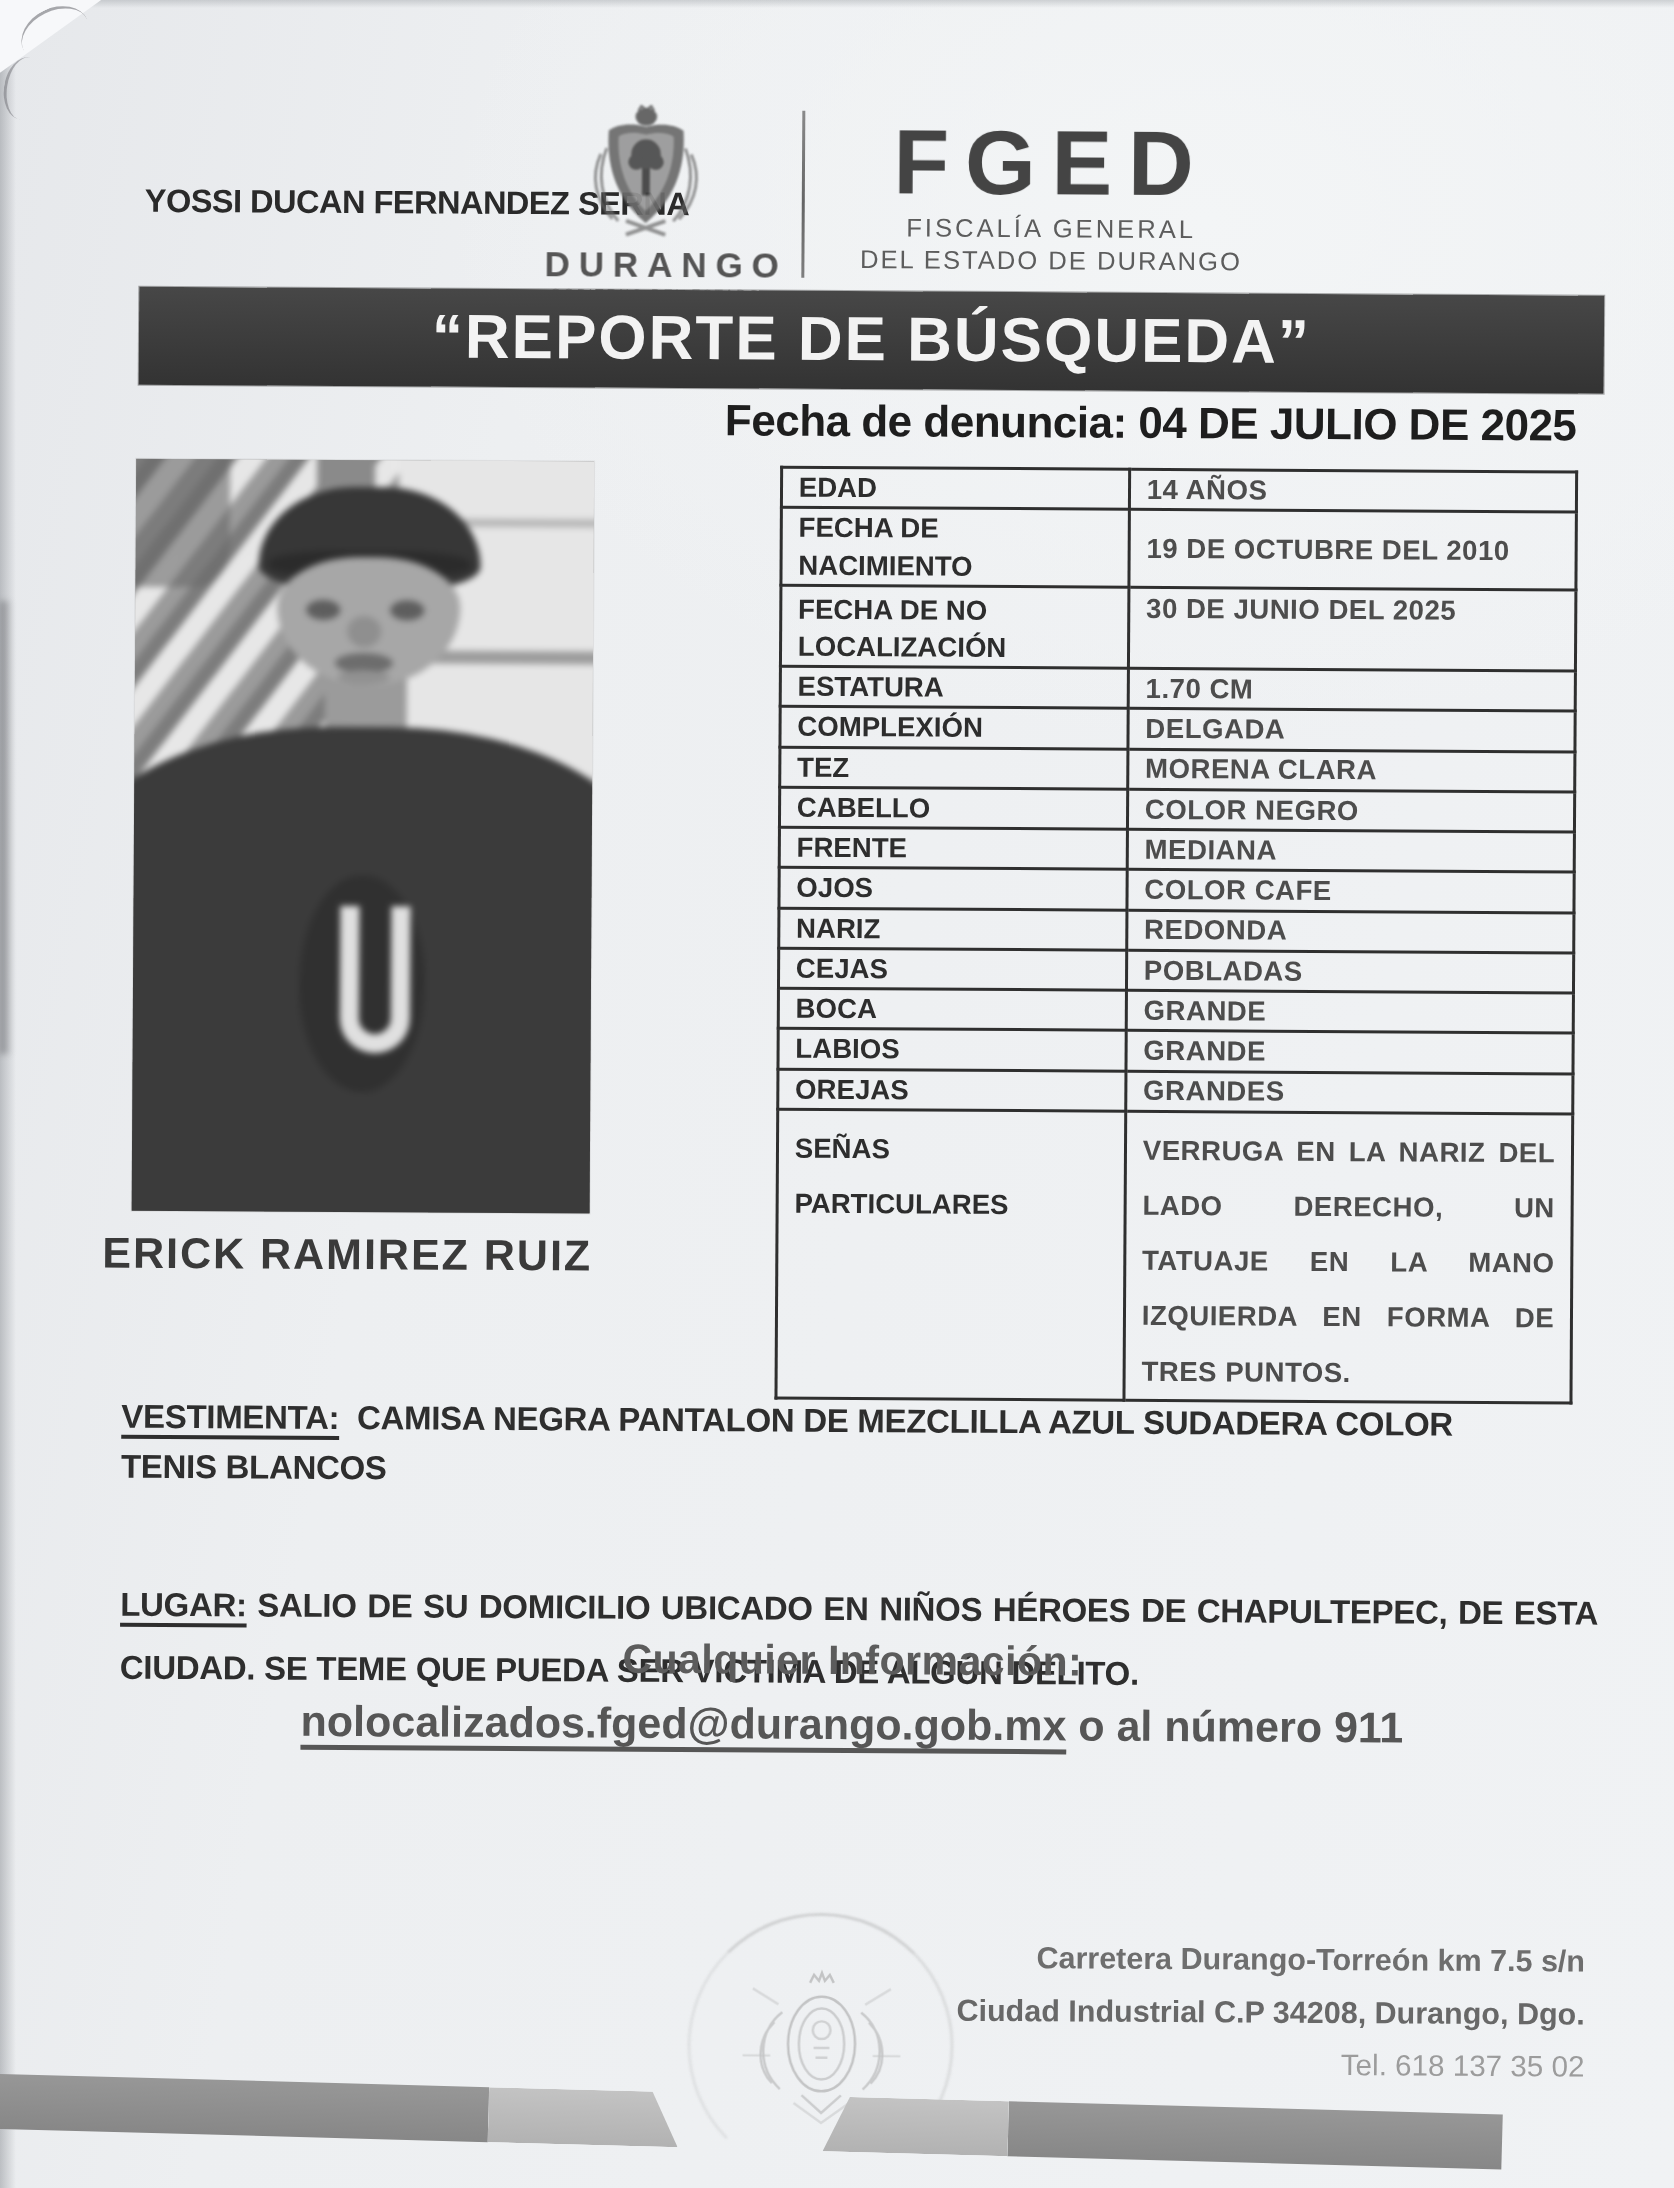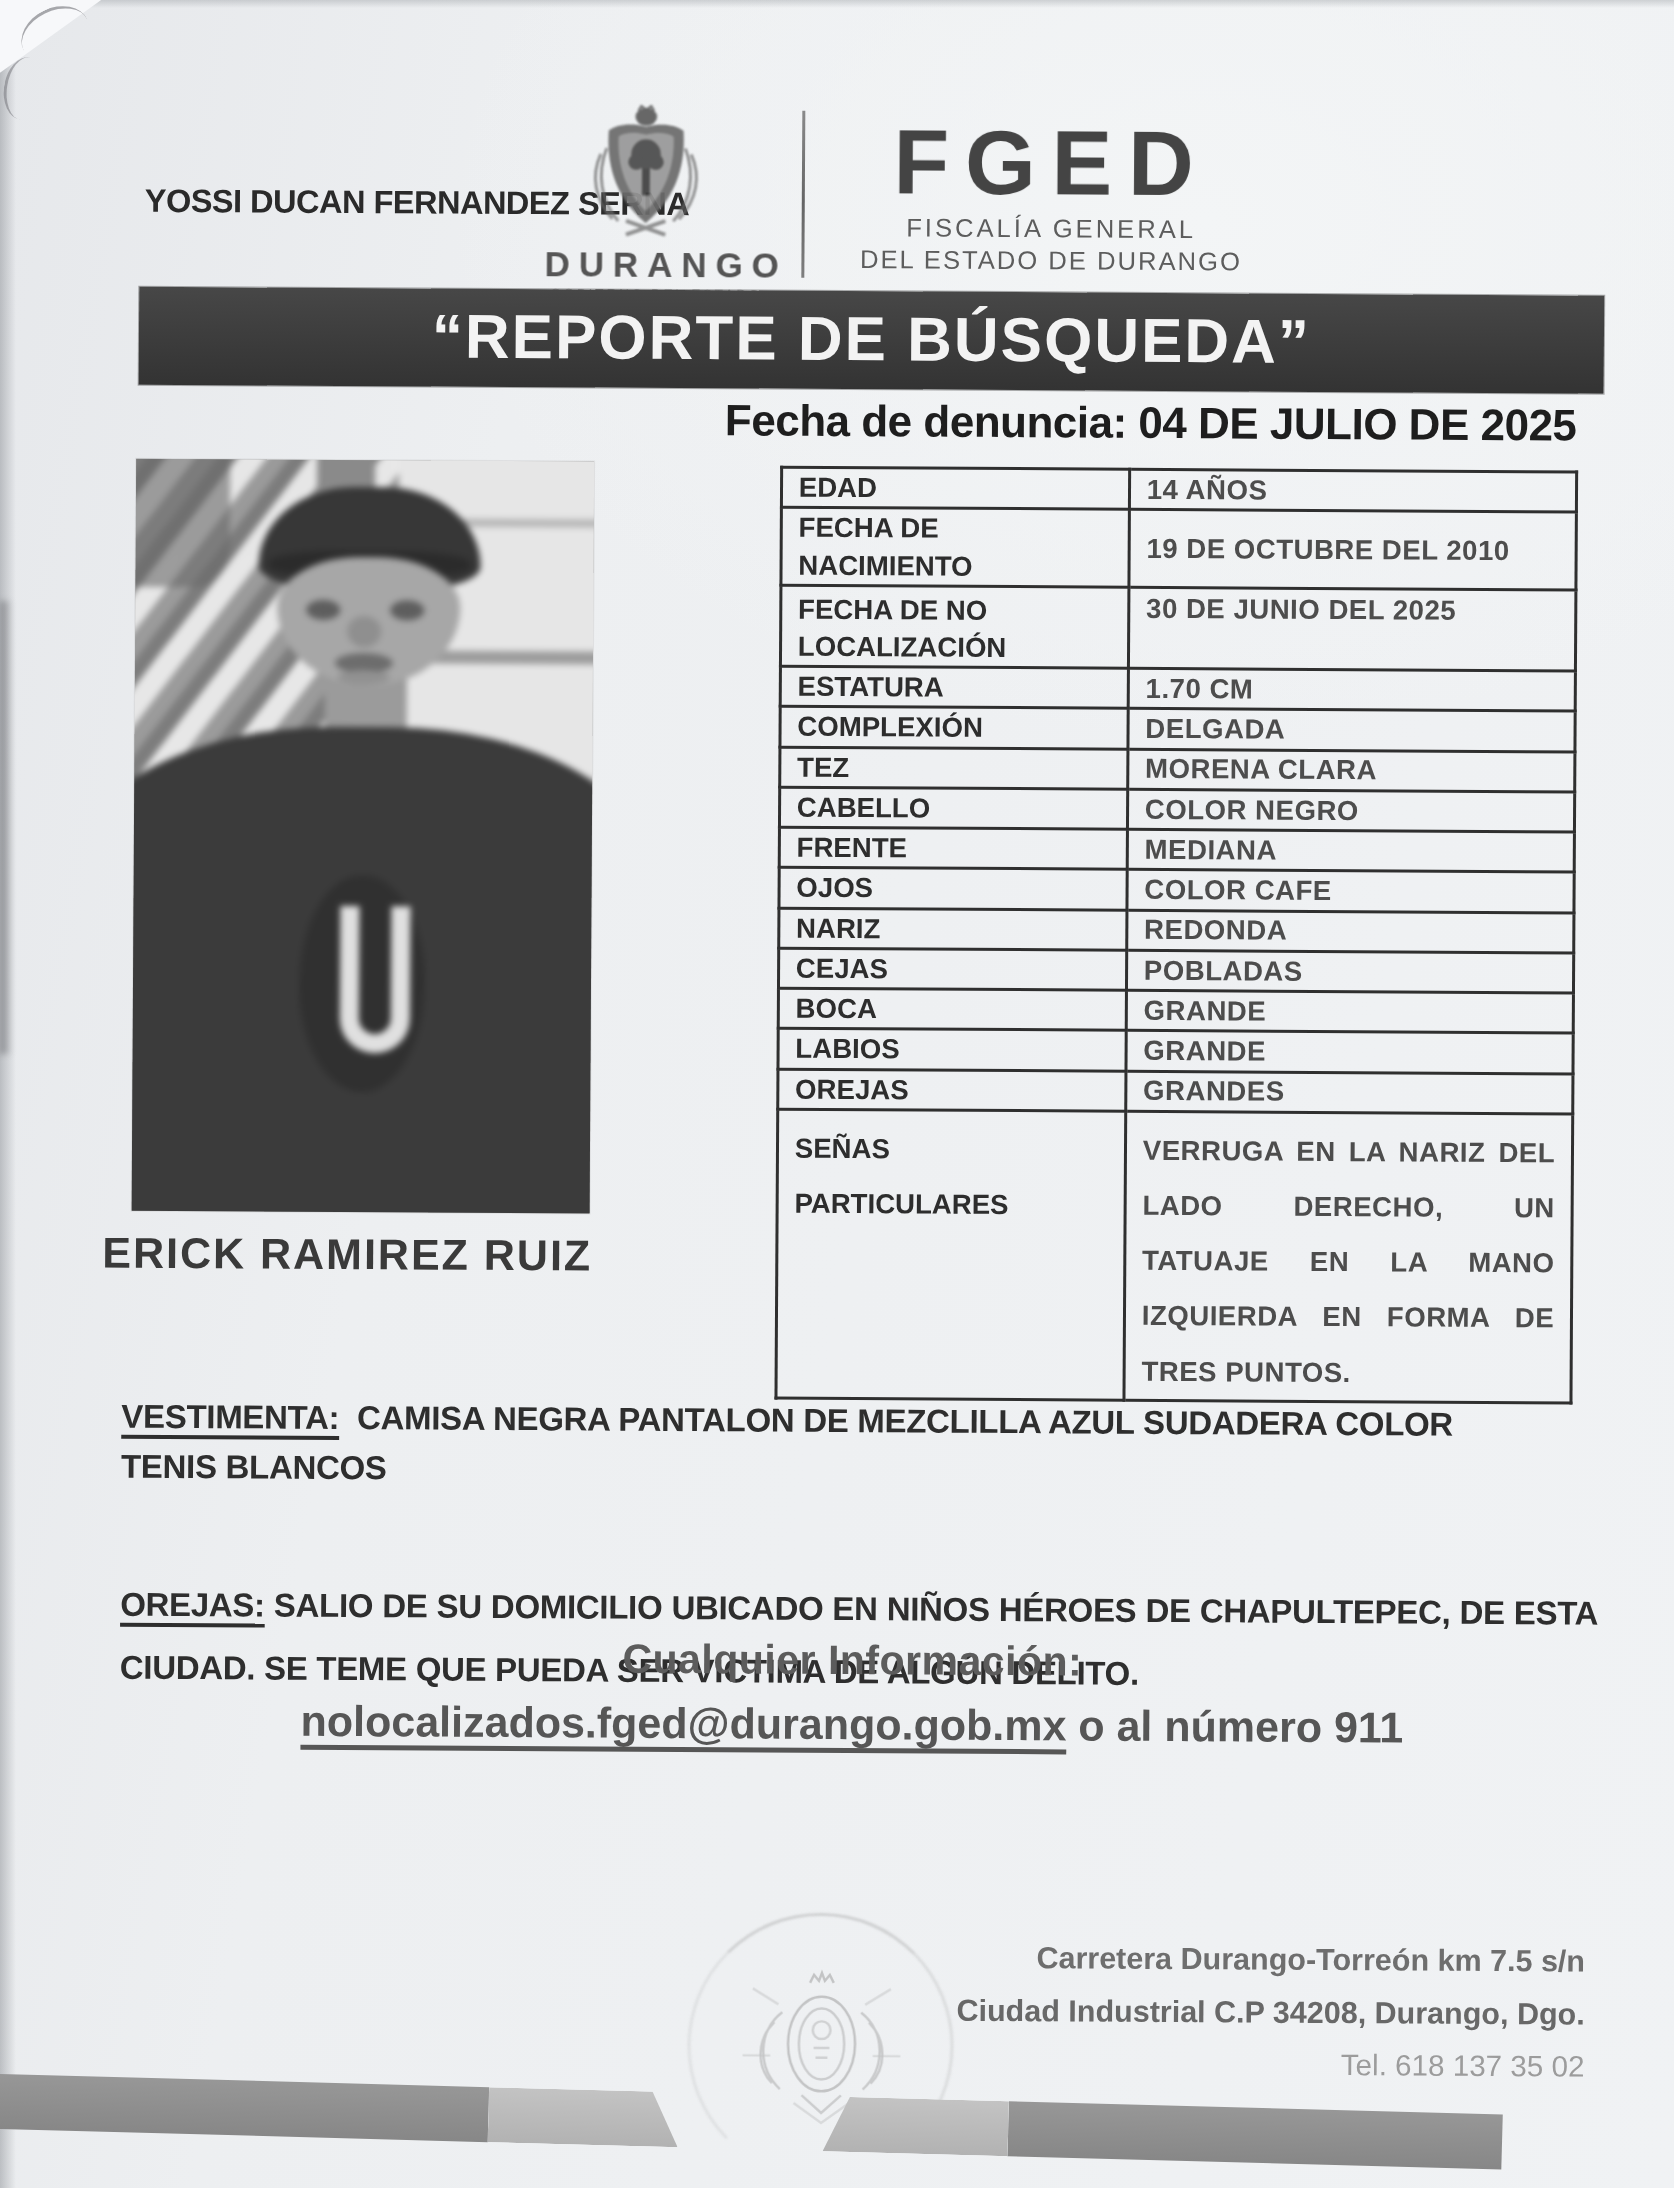--- a/index.html
+++ b/index.html
@@ -282,21 +282,21 @@
           </tr>
           <tr>
             <td class="lbl">SEÑAS PARTICULARES</td>
             <td class="val">VERRUGA EN LA NARIZ DEL LADO DERECHO, UN TATUAJE EN LA MANO IZQUIERDA EN FORMA DE TRES PUNTOS.</td>
           </tr>
         </tbody>
     </table>
 
     <p class="para clothing"><span class="lbl-underline">VESTIMENTA:</span>&nbsp;&nbsp;<span>CAMISA NEGRA PANTALON DE MEZCLILLA AZUL SUDADERA COLOR TENIS BLANCOS</span></p>
 
-    <p class="para place"><span class="lbl-underline">OREJAS:</span> <span>SALIO DE SU DOMICILIO UBICADO EN NIÑOS HÉROES DE CHAPULTEPEC, DE ESTA CIUDAD. SE TEME QUE PUEDA SER VÍCTIMA DE ALGÚN DELITO.</span></p>
+    <p class="para place"><span class="lbl-underline">LUGAR:</span> <span>SALIO DE SU DOMICILIO UBICADO EN NIÑOS HÉROES DE CHAPULTEPEC, DE ESTA CIUDAD. SE TEME QUE PUEDA SER VÍCTIMA DE ALGÚN DELITO.</span></p>
 
     <div class="contact">
       <div class="contact-heading">Cualquier Información:</div>
       <div class="contact-line"><span class="contact-email">nolocalizados.fged@durango.gob.mx</span><span> o al número 911</span></div>
     </div>
 
     <div class="seal-arc"></div>
     <svg class="fged-seal" width="276" height="163" viewBox="0 0 280 165">
       <g fill="none" stroke="#a0a0a0" stroke-width="2.5">
         <path d="M128,18 l4,-8 l5,6 l3,-8 l3,8 l5,-6 l4,8"></path>

